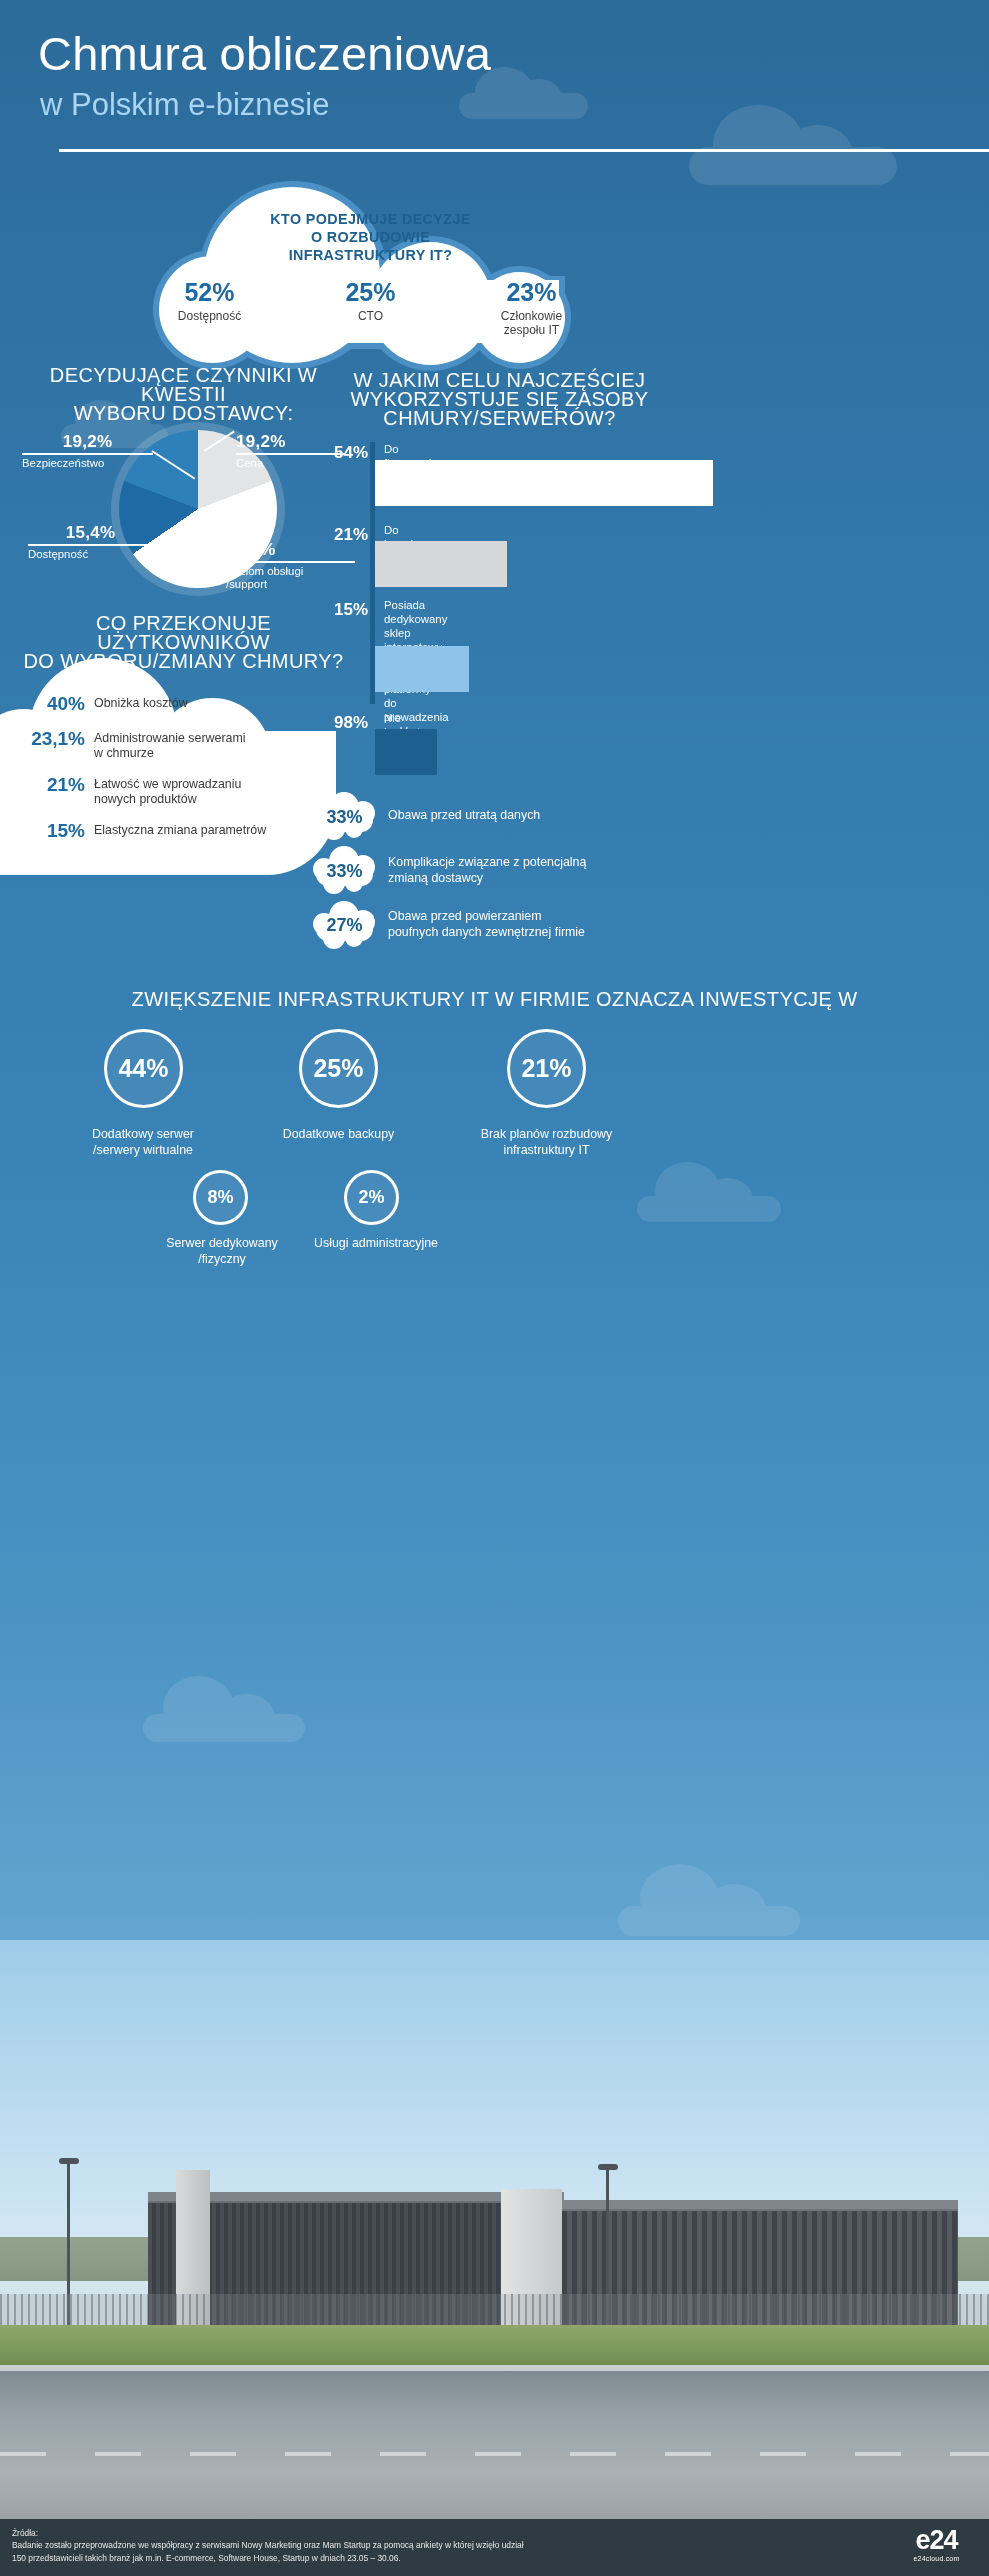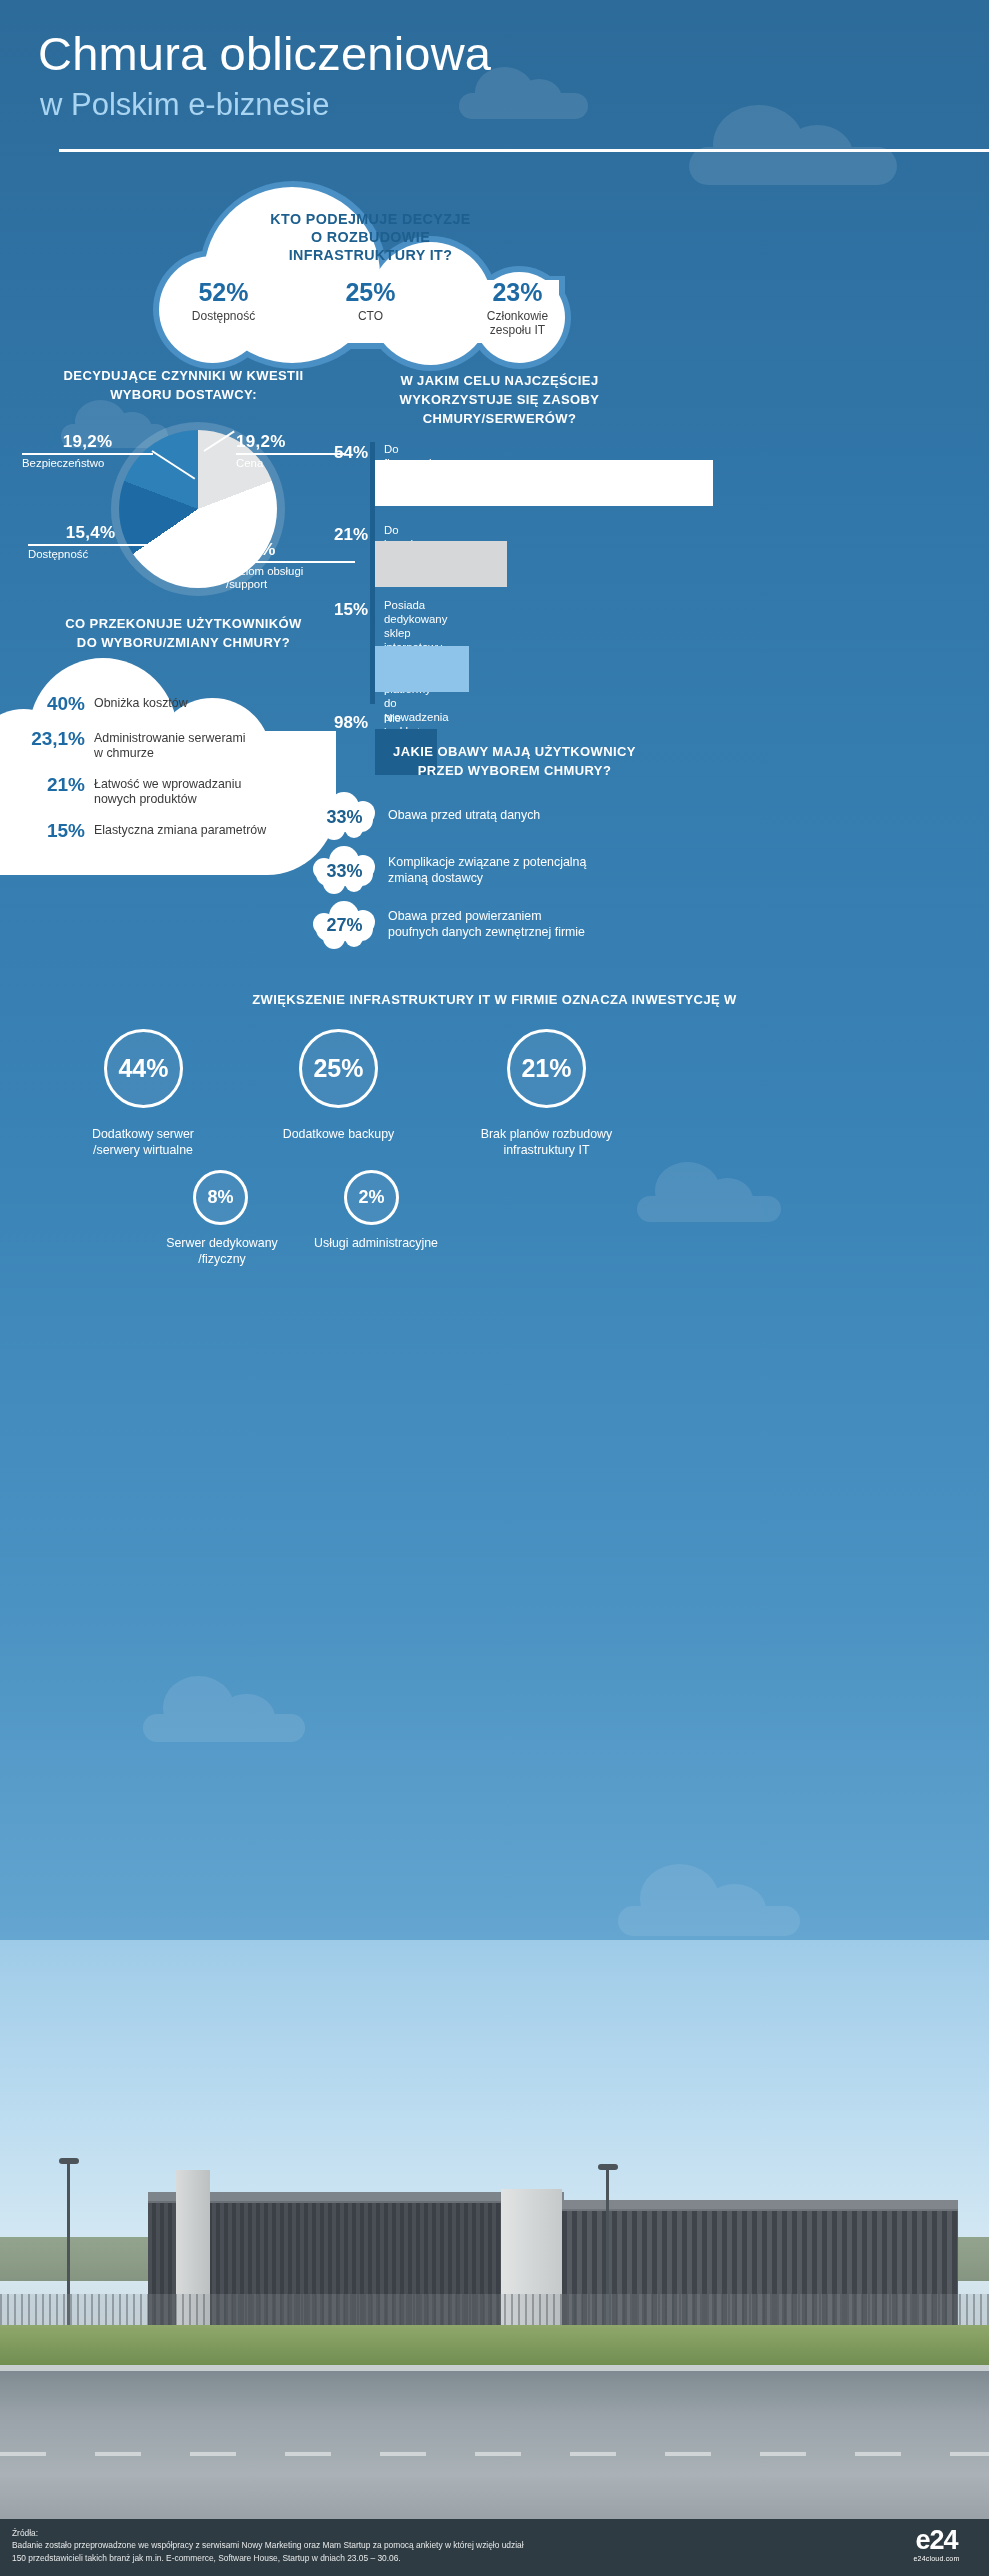--- a/index.html
+++ b/index.html
@@ -48,30 +48,30 @@
   #cloud1 .obar { position:absolute; background:#4a90c4; }
 
   .c1-text {
     position:absolute; left:153px; top:210px; width:435px;
     text-align:center; color:#1d5f8e; font-weight:bold;
     font-size:14.3px; line-height:18px; letter-spacing:0.4px;
     z-index:7;
   }
   .c1-stats {
     position:absolute; left:153px; top:278px; width:435px;
-    display:flex; justify-content:center; gap:38px; z-index:7;
+    display:flex; justify-content:center; gap:52px; z-index:7;
   }
   .c1-stats .cell { text-align:center; width:109px; }
   .c1-stats .pct { font-size:25px; font-weight:bold; color:#1d6aa4; }
   .c1-stats .lbl { font-size:12px; color:#3f3f3f; line-height:14px; margin-top:2px; }
 
   
   .sec-title {
-    position:absolute; color:#ffffff; font-weight:bold;
-    font-size:13px; line-height:19px; letter-spacing:0.4px; text-align:center;
+    position:absolute; color:#ffffff; font-weight:normal;
+    font-size:20px; line-height:19px; letter-spacing:0.4px; text-align:center;
   }
   #pieTitle { left:20px; top:366px; width:327px; }
 
   #pieWrap { position:absolute; left:119px; top:430px; width:158px; height:158px; }
   #pieOuter {
     position:absolute; left:-8px; top:-8px; width:174px; height:174px;
     border-radius:50%; background:rgba(255,255,255,0.16);
   }
   #pie { position:absolute; inset:0; border-radius:50%; }
 
@@ -317,24 +317,20 @@
       <div class="pct">21%</div>
       <div class="txt" style="white-space:pre-line">Łatwość we wprowadzaniu
 nowych produktów</div>
     </div>
     <div class="c2-row">
       <div class="pct">15%</div>
       <div class="txt" style="white-space:pre-line">Elastyczna zmiana parametrów</div>
     </div>
   </div>
 
-  <div class="sec-title" id="obTitle" style="text-align:center;">
-    <div>JAKIE OBAWY MAJĄ UŻYTKOWNICY</div>
-    <div>PRZED WYBOREM CHMURY?</div>
-  </div>
 
   <div class="ob-cloud" style="left:313px;top:792px;">
     <div class="w" style="left:16px;top:0px;width:30px;height:30px;"></div>
     <div class="w" style="left:38px;top:9px;width:24px;height:24px;"></div>
     <div class="w" style="left:0px;top:12px;width:22px;height:22px;"></div>
     <div class="bar" style="left:3px;top:16px;width:57px;height:24px;border-radius:0 0 12px 12px;"></div>
     <div class="w" style="left:10px;top:26px;width:22px;height:22px;"></div>
     <div class="w" style="left:32px;top:28px;width:18px;height:18px;"></div>
   </div>
   <div class="ob-pct" style="left:313px;top:807px;">33%</div>

